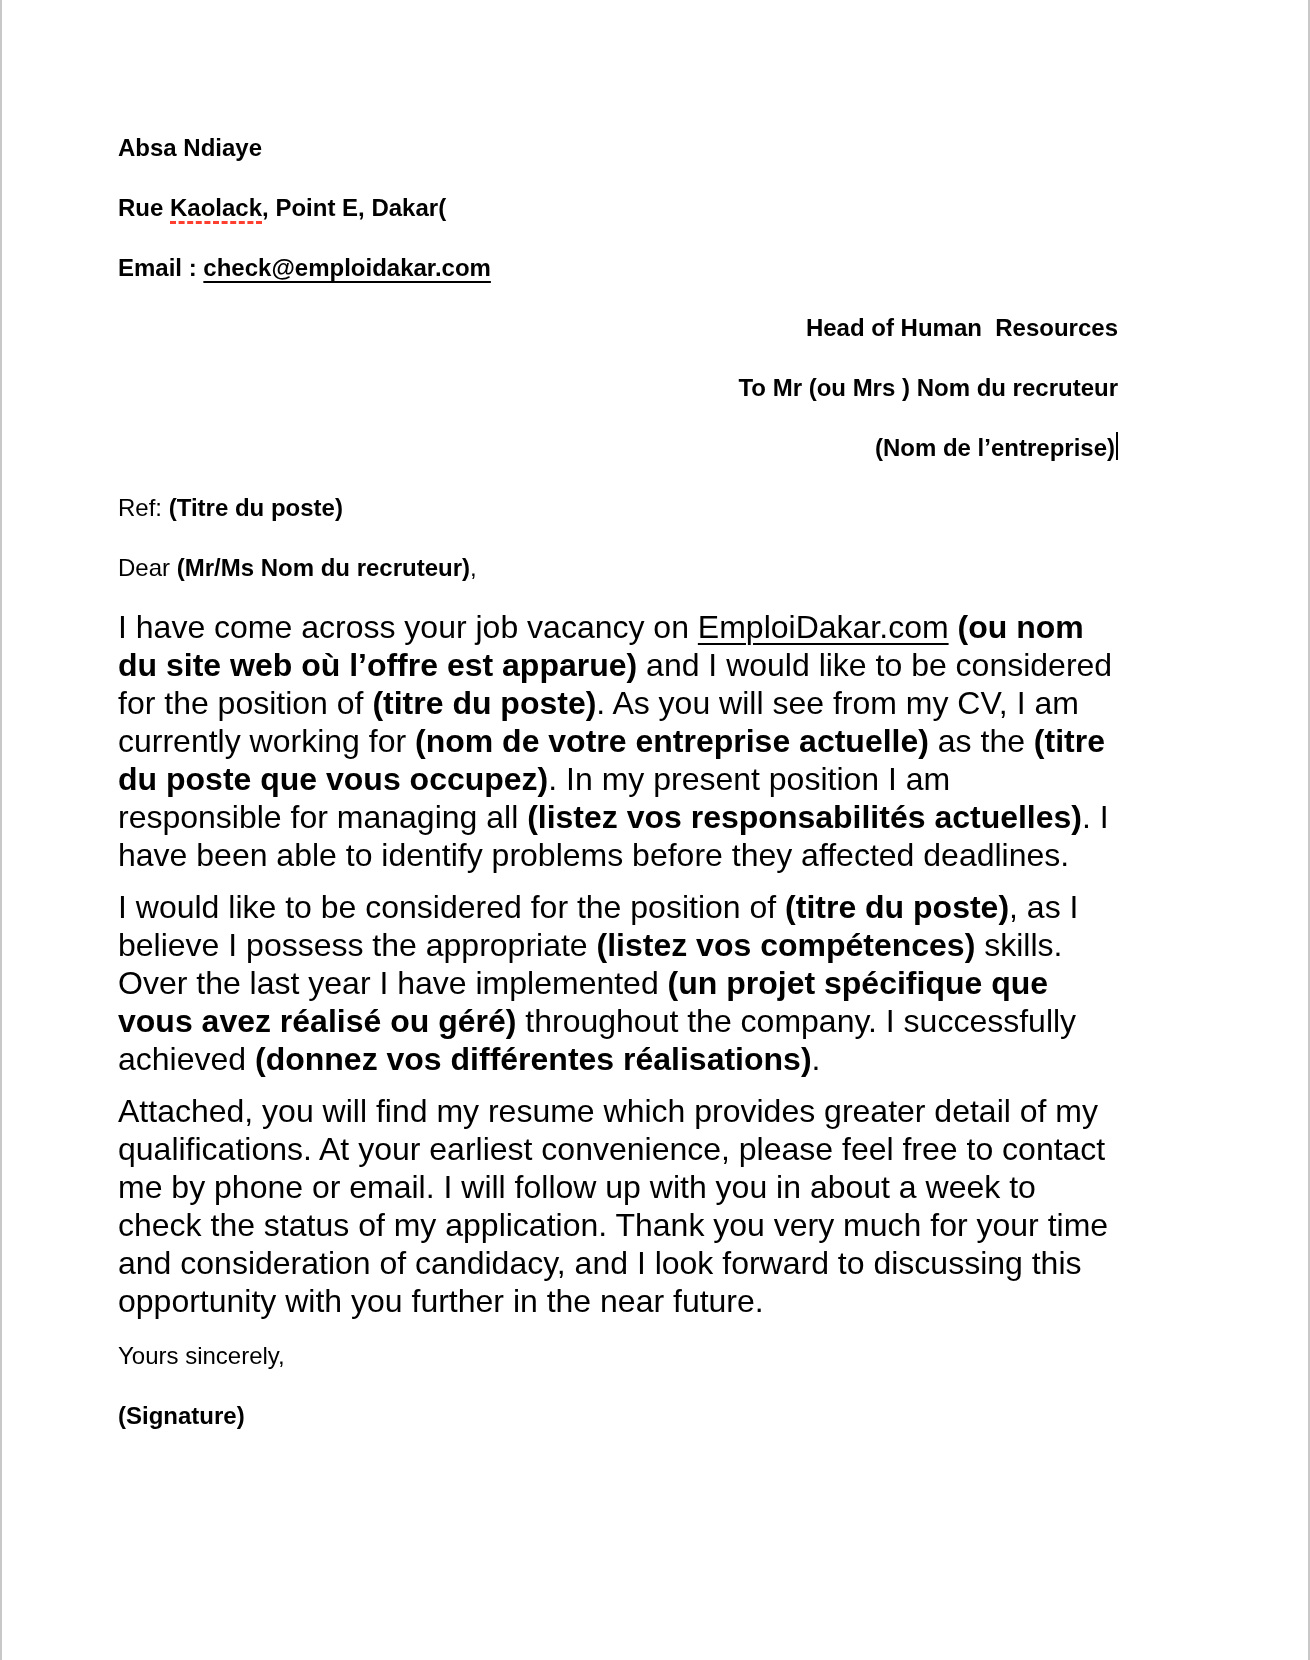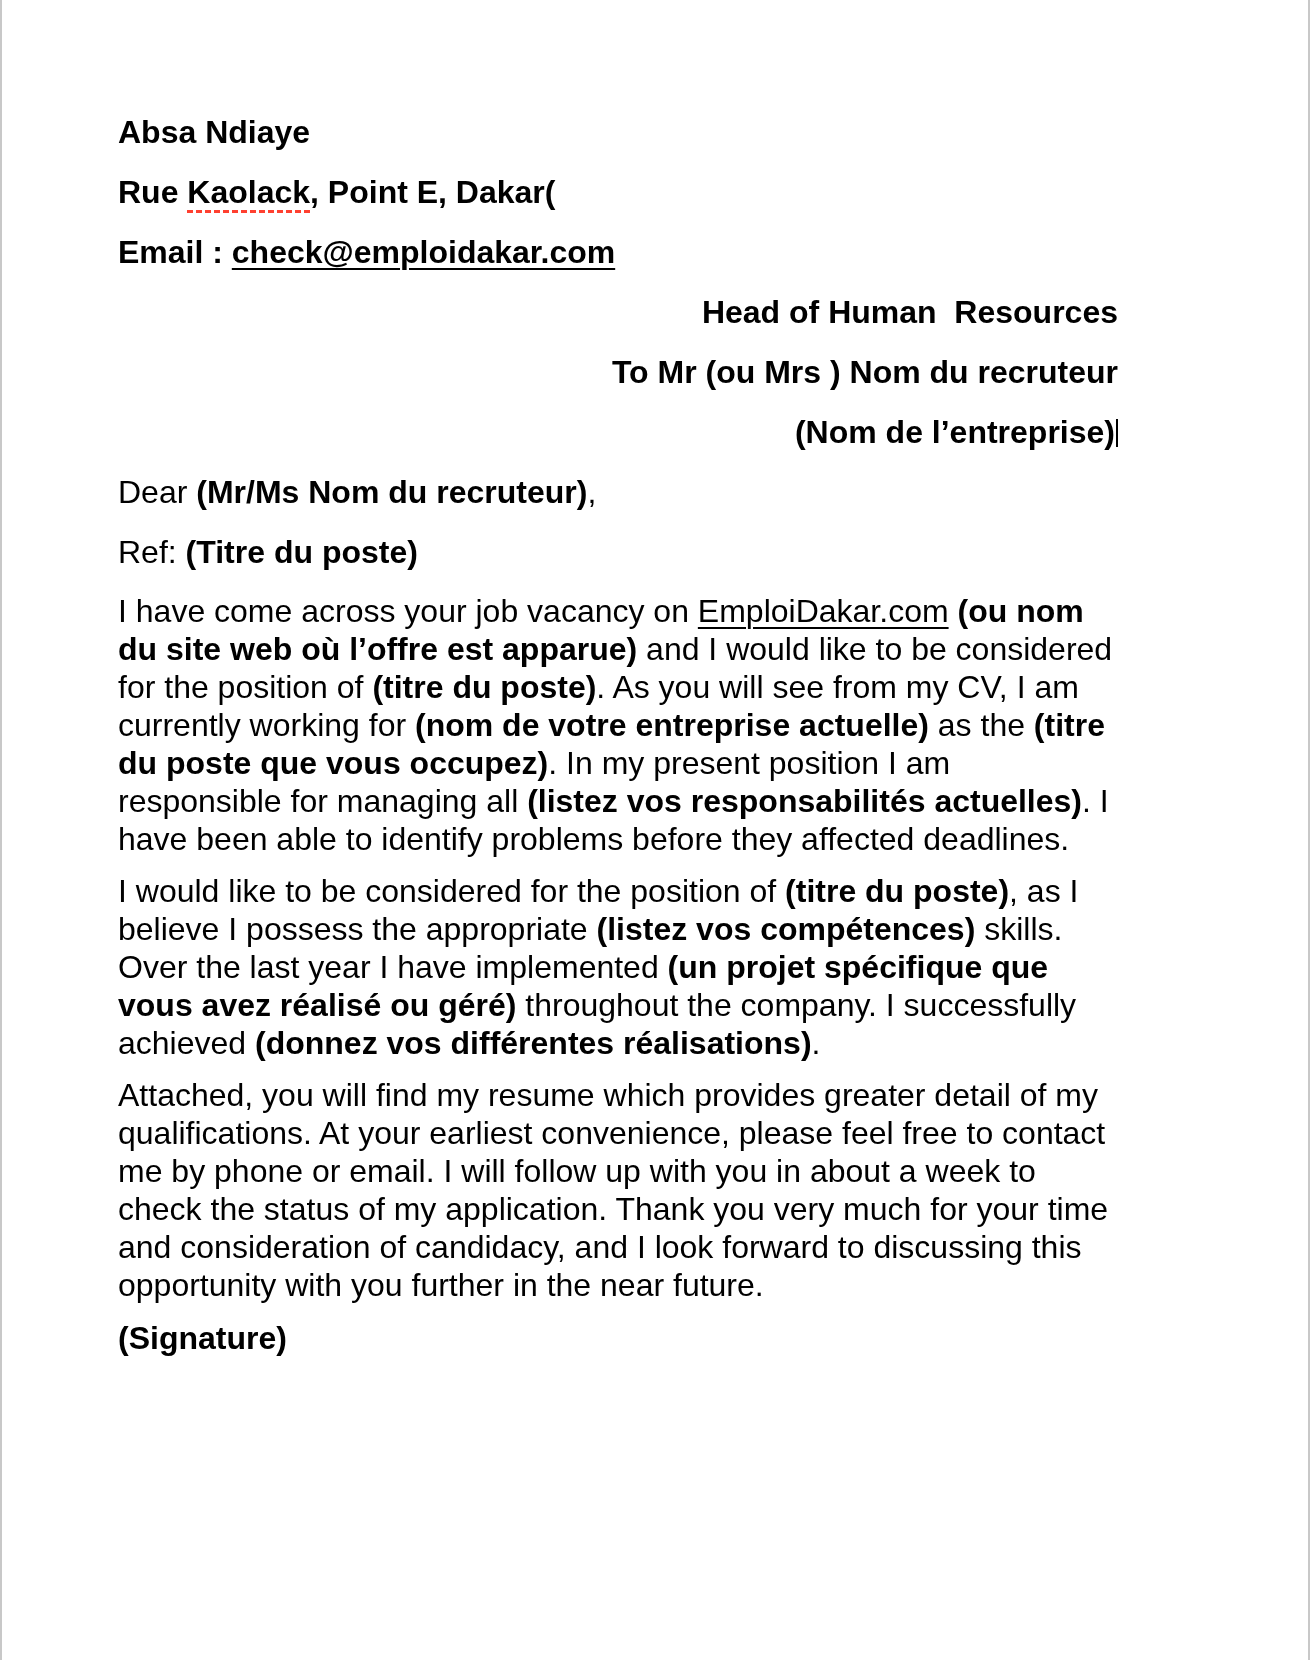--- a/index.html
+++ b/index.html
@@ -20,23 +20,23 @@
     font-family:"Liberation Sans",sans-serif;
     color:var(--text);
     overflow:hidden;
   }
   .content{
     width:1000px;
     padding:112px 0 0 116px;
     box-sizing:content-box;
   }
   .line{
-    font-size:32px;
+    font-size:24px;
     line-height:40px;
-    margin:0 0 20px 0;
+    margin:16px 0 20px 0;
     white-space:pre-wrap;
   }
   .right{text-align:right;}
   .para{
     font-size:32px;
     line-height:38px;
     margin:0 0 14px 0;
     white-space:pre-wrap;
   }
   .b{font-weight:bold;}
@@ -66,23 +66,24 @@
   <div class="content">
 
     <p class="line"><span class="b">Absa Ndiaye</span></p>
     <p class="line"><span class="b">Rue </span><span class="b spell">Kaolack</span><span class="b">, Point E, Dakar(</span></p>
     <p class="line"><span class="b">Email : </span><span class="b u">check@emploidakar.com</span></p>
 
     <p class="line right"><span class="b">Head of Human  Resources</span></p>
     <p class="line right"><span class="b">To Mr (ou Mrs ) Nom du recruteur</span></p>
     <p class="line right"><span><span class="b">(Nom de l’entreprise)</span></span><span class="caret"></span></p>
 
+    <p class="line"><span>Ref: </span><span class="b">(Titre du poste)</span></p>
     <p class="line"><span>Dear </span><span class="b">(Mr/Ms Nom du recruteur)</span><span>,</span></p>
-    <p class="line"><span>Ref: </span><span class="b">(Titre du poste)</span></p>
 
     <p class="para"><span>I have come across your job vacancy on </span><span class="u">EmploiDakar.com</span><span> </span><span class="b">(ou nom du site web où l’offre est apparue)</span><span> and I would like to be considered for the position of </span><span class="b">(titre du poste)</span><span>. As you will see from my CV, I am currently working for </span><span class="b">(nom de votre entreprise actuelle)</span><span> as the </span><span class="b">(titre du poste que vous occupez)</span><span>. In my present position I am responsible for managing all </span><span class="b">(listez vos responsabilités actuelles)</span><span>. I have been able to identify problems before they affected deadlines.</span></p>
     <p class="para"><span>I would like to be considered for the position of </span><span class="b">(titre du poste)</span><span>, as I believe I possess the appropriate </span><span class="b">(listez vos compétences)</span><span> skills. Over the last year I have implemented </span><span class="b">(un projet spécifique que vous avez réalisé ou géré)</span><span> throughout the company. I successfully achieved </span><span class="b">(donnez vos différentes réalisations)</span><span>.</span></p>
     <p class="para"><span>Attached, you will find my resume which provides greater detail of my qualifications. At your earliest convenience, please feel free to contact me by phone or email. I will follow up with you in about a week to check the status of my application. Thank you very much for your time and consideration of candidacy, and I look forward to discussing this opportunity with you further in the near future.</span></p>
 
+    <p class="line"><span>Yours sincerely,</span></p>
     <p class="line"><span class="b">(Signature)</span></p>
 
   </div>
 </div>
 
 </body></html>

